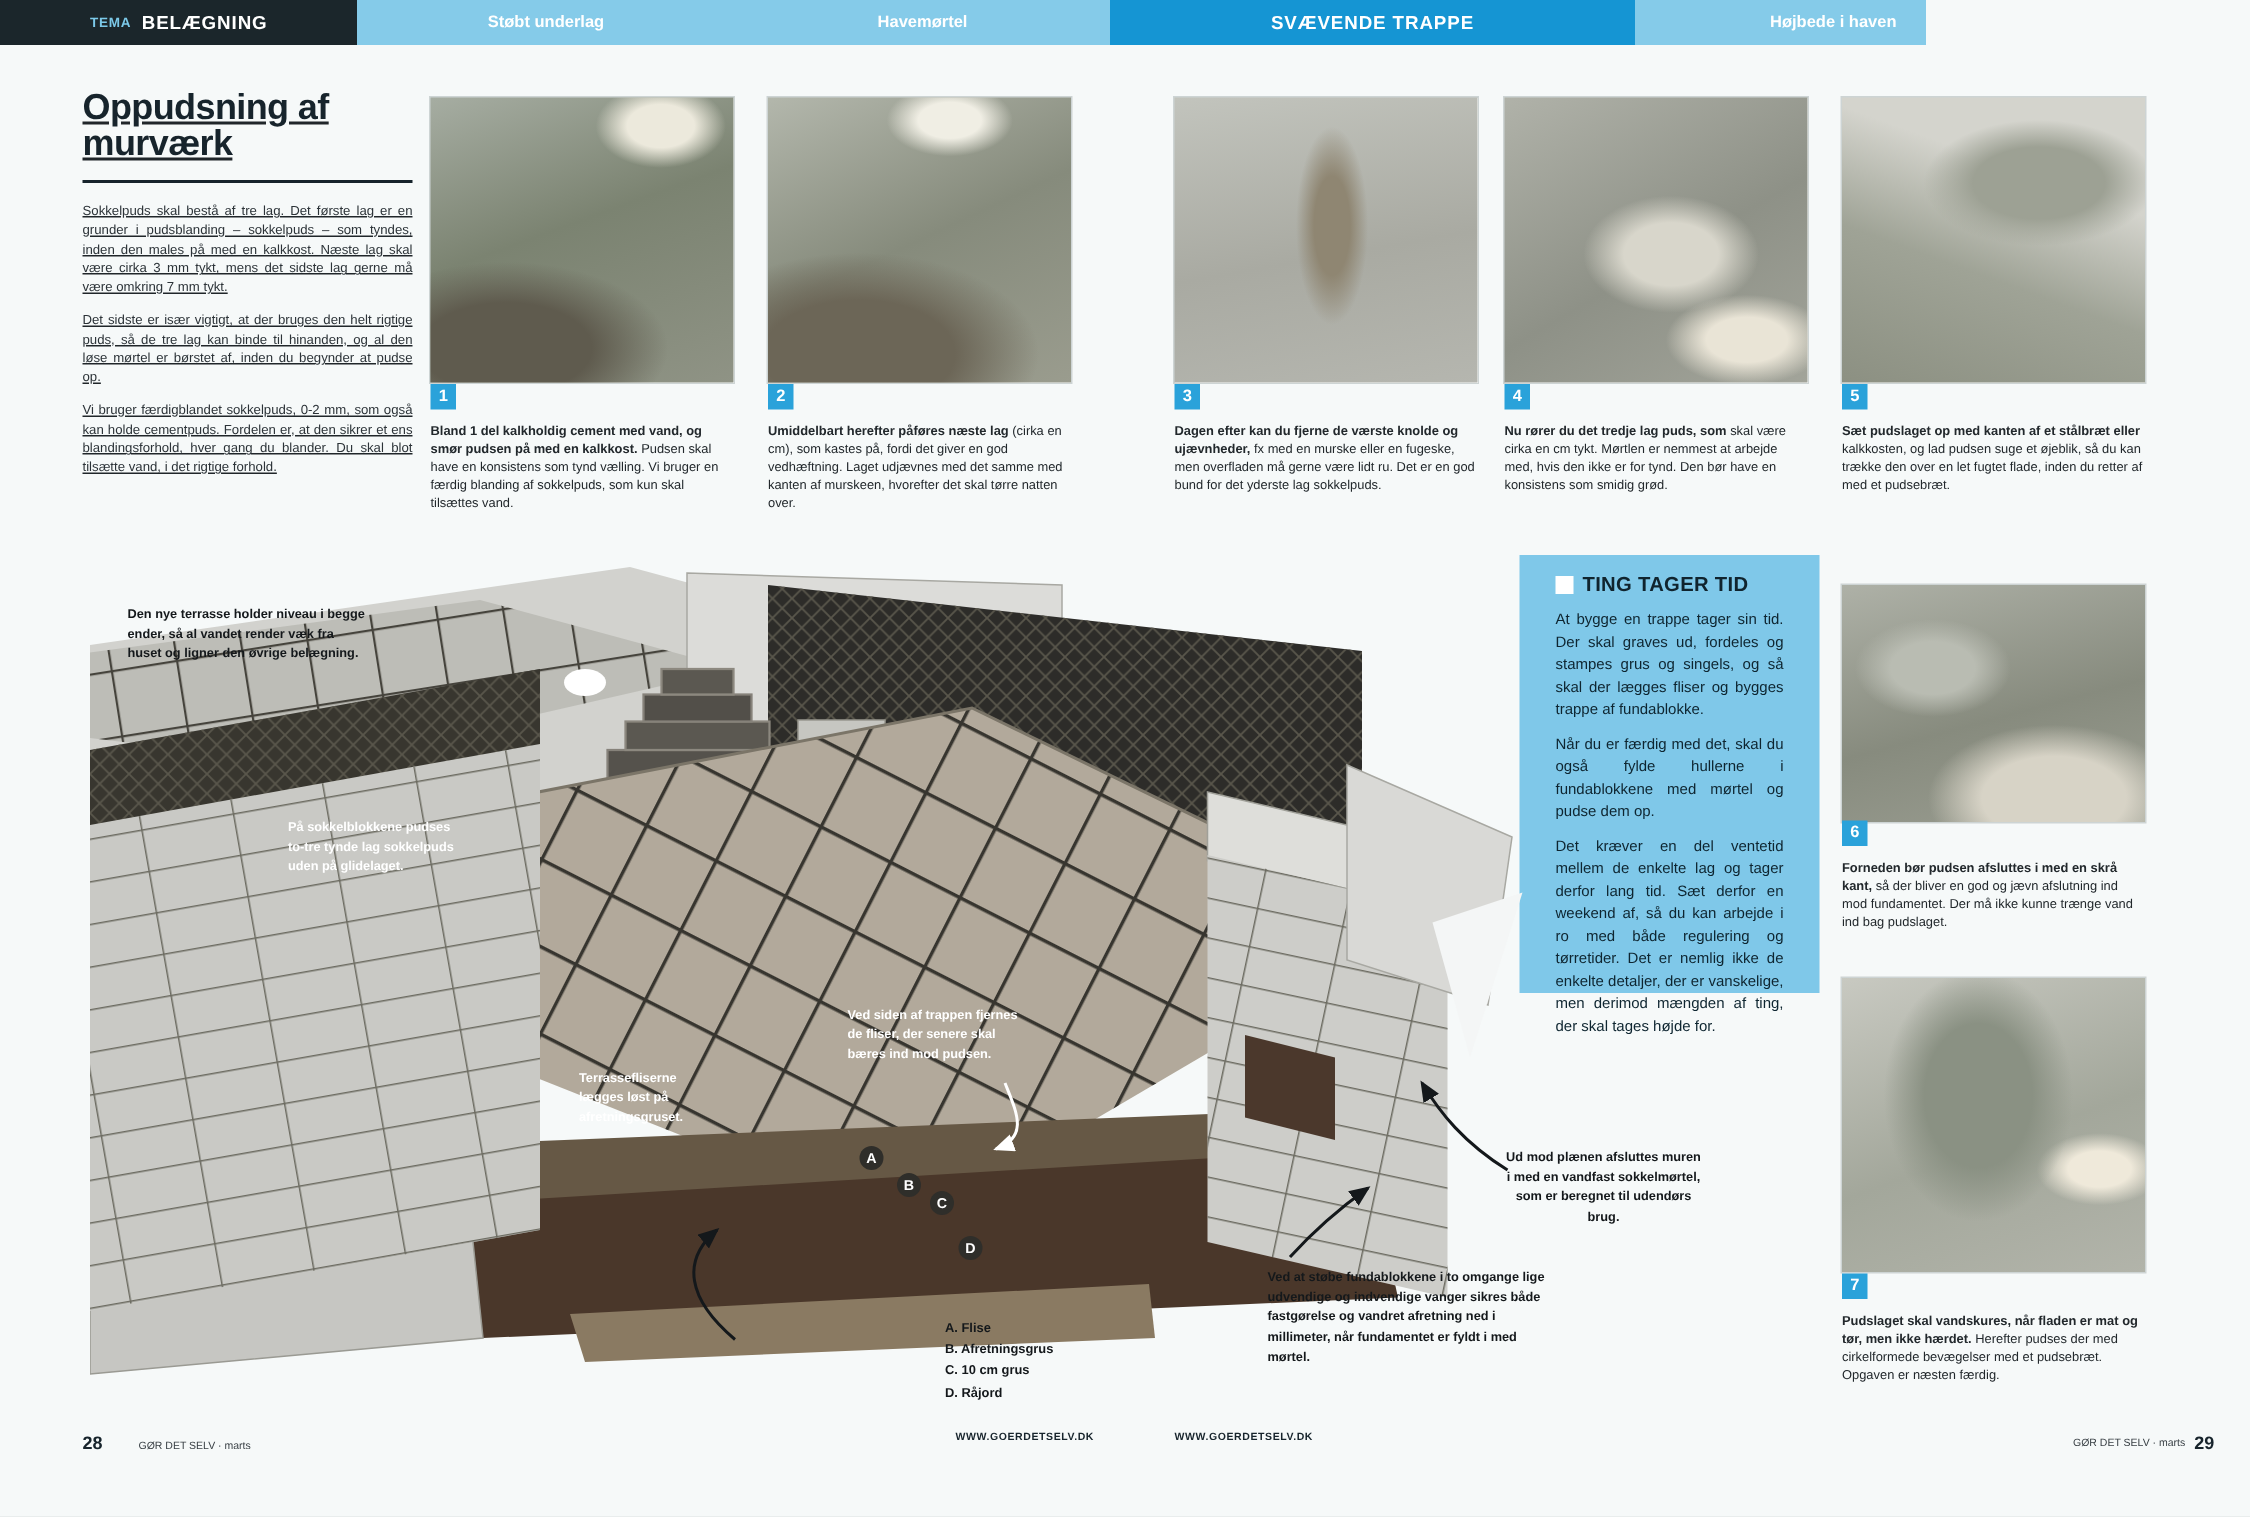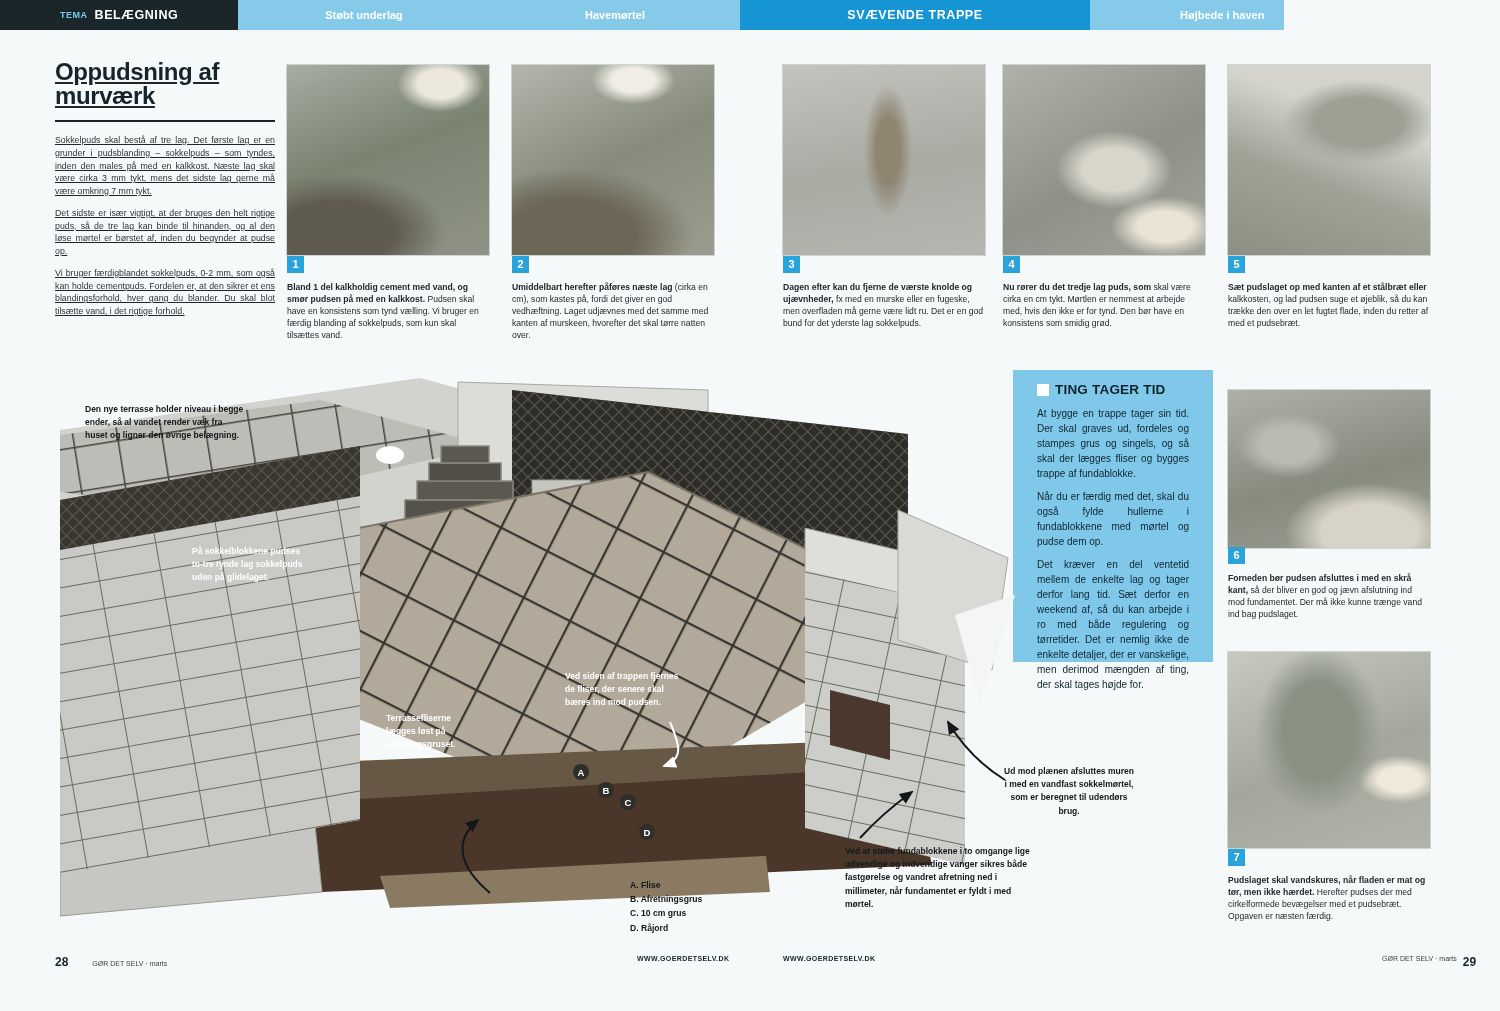--- a/index.html
+++ b/index.html
@@ -73,21 +73,21 @@
   
   .illus{position:absolute;left:60px;top:360px;width:1080px;height:598px;}
   .illus svg{position:absolute;left:0;top:0;}
   .callout{position:absolute;font-size:8.5px;font-weight:700;line-height:1.55;color:#14181b;}
   .callout.white{color:#ffffff;}
   .legend div{font-size:8.6px;font-weight:800;line-height:1.65;color:#14181b;}
 
   
   .footer-item{position:absolute;top:955px;font-size:7px;color:#3a4146;}
   .f-left{left:55px;display:flex;align-items:baseline;gap:24px;}
-  .f-right{left:1382px;display:flex;align-items:flex-start;gap:6px;}
+  .f-right{left:1382px;display:flex;align-items:center;gap:6px;}
   .f-pn{font-size:12px;font-weight:800;color:#17242c;}
   .f-url{font-weight:800;letter-spacing:.4px;color:#17242c;}
   .f-u1{left:637px;} .f-u2{left:783px;}
 </style>
 </head>
 <body>
 
 <div class="page">
 
   <div class="topbar">

